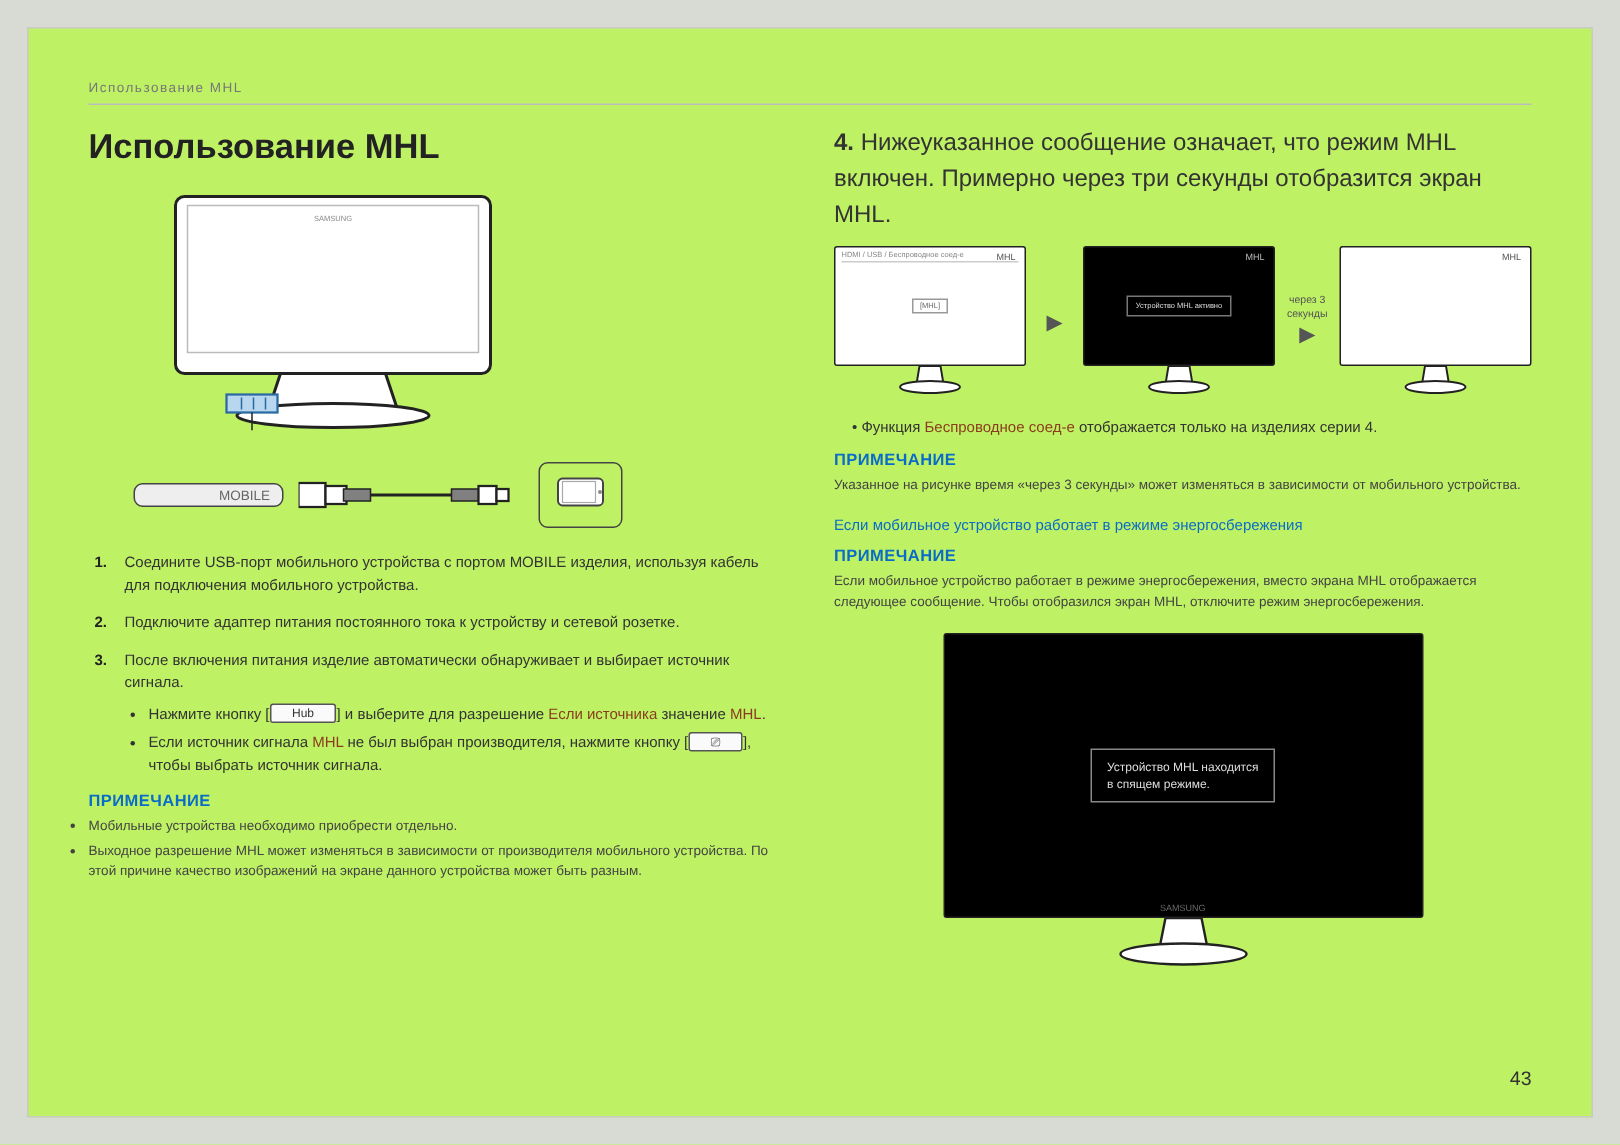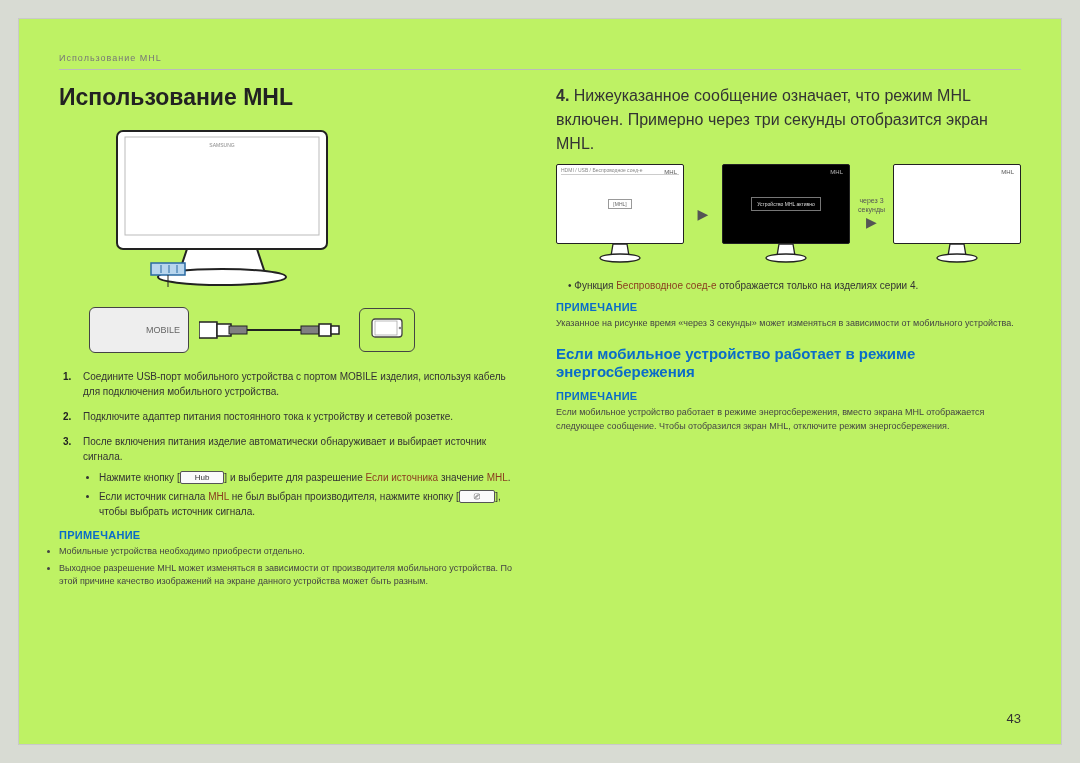--- a/index.html
+++ b/index.html
@@ -43,21 +43,21 @@
   .cable-row {
     display: flex;
     align-items: center;
     gap: 10px;
     margin: 0 0 16px 30px;
   }
   .mobile-box {
     border: 1.5px solid #444;
     border-radius: 6px;
     width: 100px;
-    height: 46px;
+    height: 16px;
     display: flex;
     align-items: center;
     justify-content: center;
     font-size: 9px;
     color: #666;
     background: #eee;
     padding-left: 48px;
   }
   .phone-box {
     border: 1.5px solid #444;
@@ -105,22 +105,22 @@
   .notice-body {
     font-size: 9px;
     color: #444;
     line-height: 1.5;
   }
   .notice-body ul { list-style: disc; }
   .notice-body ul li { margin-bottom: 3px;}
   .brown { color: #8a3d1e; }
   .blue-head {
     color: #0a6cc9;
-    font-weight: bold;
-    font-size: 15px;
+    font-weight: normal;
+    font-size: 10px;
     line-height: 1.25;
     margin: 14px 0 6px 0;
   }
   .page-num {
     position: absolute;
     right: 40px;
     bottom: 18px;
     font-size: 13px;
     color: #333;
   }
@@ -378,17 +378,30 @@
       </div>
 
       <div class="notice-label">Примечание</div>
       <div class="notice-body">Указанное на рисунке время «через 3 секунды» может изменяться в зависимости от мобильного устройства.</div>
 
       <div class="blue-head">Если мобильное устройство работает в режиме энергосбережения</div>
 
       <div class="notice-label">Примечание</div>
       <div class="notice-body">Если мобильное устройство работает в режиме энергосбережения, вместо экрана MHL отображается следующее сообщение. Чтобы отобразился экран MHL, отключите режим энергосбережения.</div>
 
+      <div class="big-mon-wrap">
+        <div class="big-screen">
+          <div class="msg">
+            <span>Устройство MHL находится</span><br>
+            <span>в спящем режиме.</span>
+          </div>
+          <div class="brand">SAMSUNG</div>
+        </div>
+        <svg width="100" height="34" viewBox="0 0 100 34">
+          <path d="M38 0 L62 0 L66 20 L34 20 Z" fill="#fff" stroke="#222" stroke-width="1.6"></path>
+          <ellipse cx="50" cy="24" rx="42" ry="7" fill="#fff" stroke="#222" stroke-width="1.6"></ellipse>
+        </svg>
+      </div>
     </div>
   </div>
 
   <div class="page-num">43</div>
 </div>
 
 </body></html>

